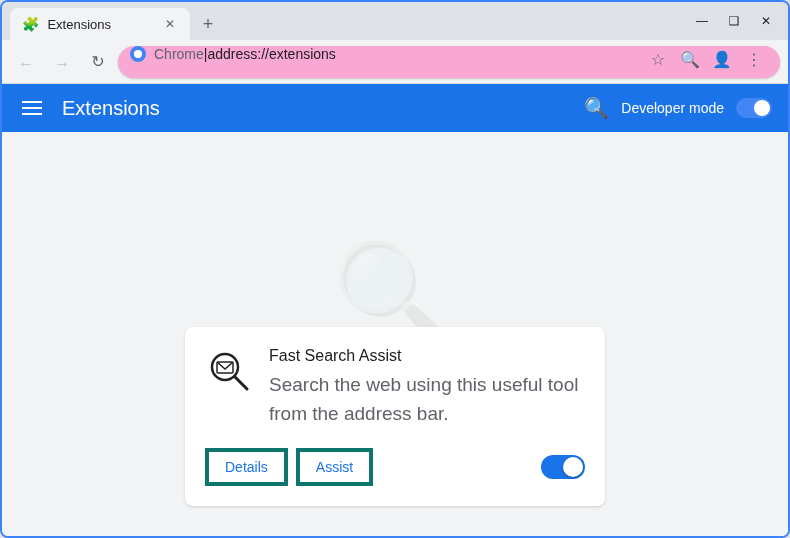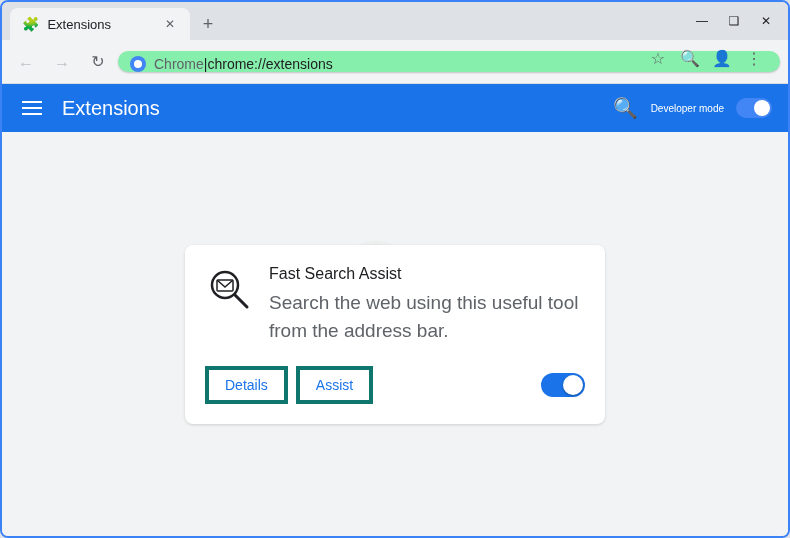--- a/index.html
+++ b/index.html
@@ -122,25 +122,25 @@
       align-items: center;
       justify-content: center;
       cursor: pointer;
       color: #5f6368;
       font-size: 16px;
     }
     .nav-btn.disabled { color: #bdc1c6; cursor: default; }
 
     .address-bar {
       flex: 1;
-      height: 21px;
-      background: #86efac;
+      height: 32px;
+      background: #f9a8d4;
       border-radius: 16px;
       display: flex;
-      align-items: flex-end;
+      align-items: flex-start;
       padding: 0 12px;
       gap: 8px;
       border: none;
       box-shadow: 0 1px 2px rgba(0,0,0,0.2);
     }
 
     .site-icon {
       width: 16px;
       height: 16px;
       background: #4285f4;
@@ -221,21 +221,21 @@
       align-items: center;
       gap: 12px;
     }
 
     .search-icon-btn {
       cursor: pointer;
       font-size: 20px;
     }
 
     .developer-mode-label {
-      font-size: 10px;
+      font-size: 14px;
     }
 
     .toggle {
       width: 36px;
       height: 20px;
       background: #4285f4;
       border-radius: 10px;
       position: relative;
       cursor: pointer;
     }
@@ -249,21 +249,21 @@
       height: 16px;
       background: white;
       border-radius: 50%;
     }
 
     
     .ext-content {
       flex: 1;
       background: #f1f3f4;
       display: flex;
-      align-items: center;
+      align-items: flex-end;
       justify-content: center;
       padding: 30px 20px;
       position: relative;
       overflow: hidden;
     }
 
     
     .watermark {
       position: absolute;
       top: 50%;
@@ -396,21 +396,21 @@
     <div class="nav-btn" title="Reload">↻</div>
     <div class="address-bar">
       <div class="site-icon">
         <svg width="10" height="10" viewBox="0 0 10 10">
             <circle cx="5" cy="5" r="4" fill="white"></circle>
           </svg>
       </div>
       <div class="address-text">
         <span class="address-domain">Chrome</span>
         <span> | </span>
-        <span class="address-path">chrome://extensions</span>
+        <span class="address-path">address://extensions</span>
       </div>
       <div class="address-icons">
         <div class="addr-icon-btn">☆</div>
         <div class="addr-icon-btn">🔍</div>
         <div class="addr-icon-btn">👤</div>
         <div class="addr-icon-btn">⋮</div>
       </div>
     </div>
   </div>
 

